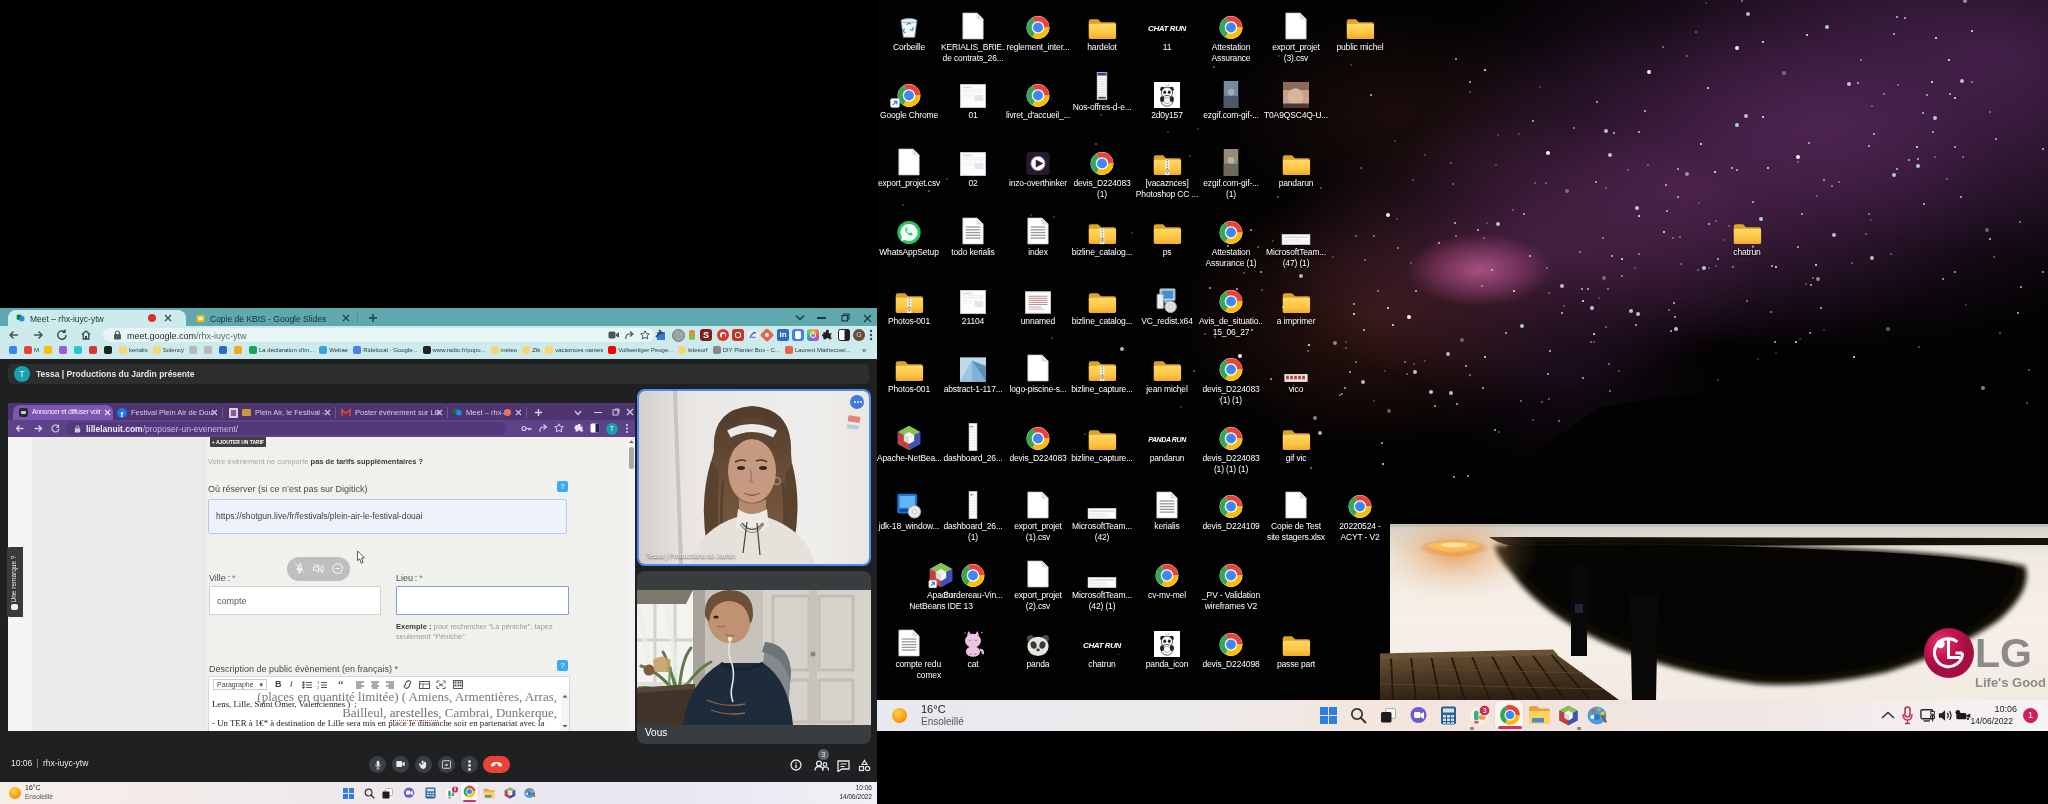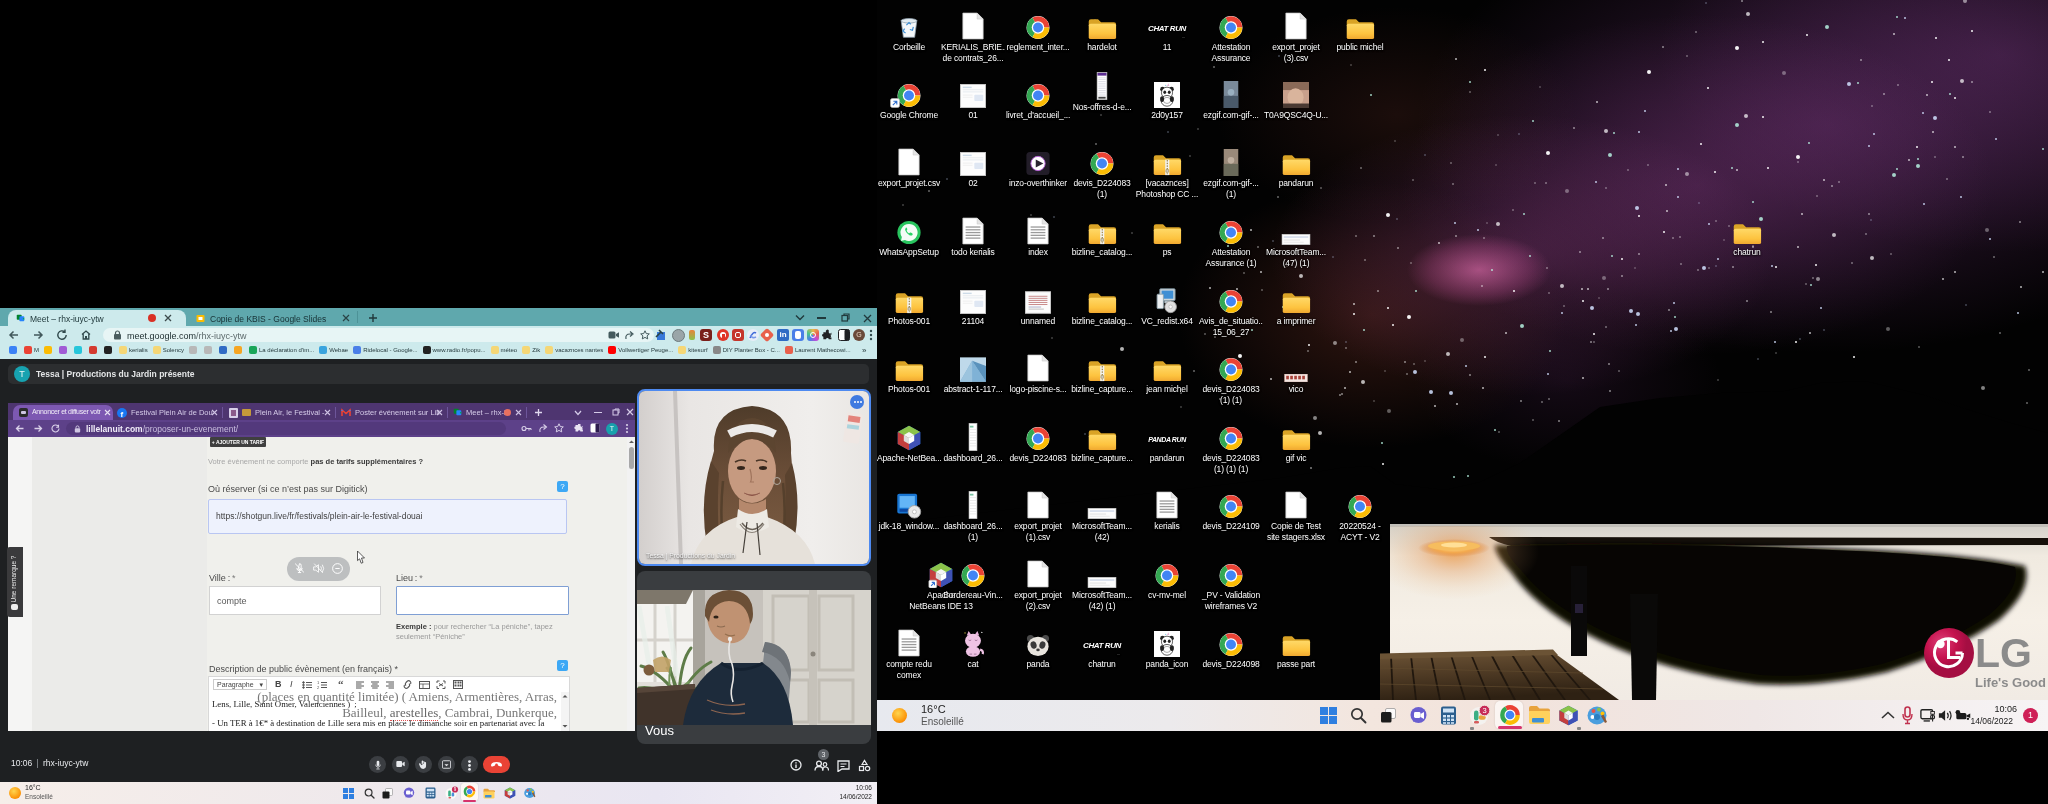--- a/index.html
+++ b/index.html
@@ -918,21 +918,21 @@
               <path fill="#ea4335" d="M24,24 L45.5,24 A21.5,21.5 0 0 0 13.25,5.38 Z"></path>
               <path fill="#34a853" d="M24,24 L13.25,5.38 A21.5,21.5 0 0 0 13.25,42.62 Z"></path>
               <path fill="#fbbc05" d="M24,24 L13.25,42.62 A21.5,21.5 0 0 0 45.5,24 Z"></path>
               <circle cx="24" cy="24" r="12" fill="#fff"></circle>
               <circle cx="24" cy="24" r="9.5" fill="#4285f4"></circle>
             </svg>
           </span>
           <div class="lb">_PV - Validation</div>
           <div class="lb">wireframes V2</div>
         </div>
-<div class="cell" style="left:0px;top:625px;">
+<div class="cell" style="left:0px;top:625px;text-align:right;">
           <span class="ic">
             <svg class="ci" width="24" height="28" viewBox="0 0 26 30">
               <path d="M2 1 h15.5 l6.5 6.5 v21.5 h-22 z" fill="#fff" stroke="#c9c9c9" stroke-width="0.8"></path>
               <path d="M17.5 1 l6.5 6.5 h-6.5 z" fill="#e4e4e4" stroke="#c9c9c9" stroke-width="0.6"></path>
               <rect x="5" y="10" width="16" height="1.4" fill="#9a9a9a"></rect>
               <rect x="5" y="13" width="16" height="1.4" fill="#9a9a9a"></rect>
               <rect x="5" y="16" width="16" height="1.4" fill="#9a9a9a"></rect>
               <rect x="5" y="19" width="16" height="1.4" fill="#9a9a9a"></rect>
               <rect x="5" y="22" width="16" height="1.4" fill="#9a9a9a"></rect>
             </svg>
@@ -1590,21 +1590,21 @@
 
       <path d="M70 28 Q70 4 93 4 Q114 4 114 26 Q114 40 107 48 Q98 56 86 52 Q72 46 70 28" fill="#c09272"></path>
       <path d="M68 26 Q66 2 92 0 Q116 0 116 24 Q116 30 113 34 Q111 12 92 11 Q74 12 72 32 z" fill="#6b4f36"></path>
       <path d="M80 36 q4 2 8 0" stroke="#8a6a50" stroke-width="1.2" fill="none"></path>
       <ellipse cx="79" cy="27" rx="2.6" ry="1.5" fill="#2d2218"></ellipse>
       <path d="M88 44 q5 3 10 1" stroke="#96704f" stroke-width="1.3" fill="none"></path>
 
       <path d="M93 50 q-3 14 2 24 q3 10 0 22 q-2 8 1 16" stroke="#e8e6e4" stroke-width="1.6" fill="none"></path>
       <circle cx="93" cy="49" r="2.2" fill="#eceae8"></circle>
     </svg>
-    <div class="abs" style="left:8px;bottom:6px;font-size:13px;color:#fff;">Vous</div>
+    <div class="abs" style="left:8px;bottom:6px;font-size:10px;color:#fff;">Vous</div>
   </div>
 
   <div class="abs" style="left:11px;top:450px;font-size:8.5px;color:#e8eaed;">10:06 <span style="color:#9aa0a6;">|</span> rhx-iuyc-ytw</div>
   <div class="abs" style="left:369px;top:448px;width:17px;height:17px;border-radius:50%;background:#3b3e42;"></div>
   <svg class="abs" style="left:374px;top:452px;" width="8" height="10" viewBox="0 0 24 30">
           <path d="M12 2 a4 4 0 0 1 4 4 v8 a4 4 0 0 1 -8 0 V6 a4 4 0 0 1 4-4 z" fill="#e8eaed"></path>
           <path d="M5 14 q0 7 7 7 q7 0 7-7 M12 21 v5 M7 27 h10" stroke="#e8eaed" stroke-width="2.2" fill="none"></path>
         </svg>
   <div class="abs" style="left:392px;top:448px;width:17px;height:17px;border-radius:50%;background:#3b3e42;"></div>
   <svg class="abs" style="left:396px;top:452px;" width="9" height="8" viewBox="0 0 27 24">

